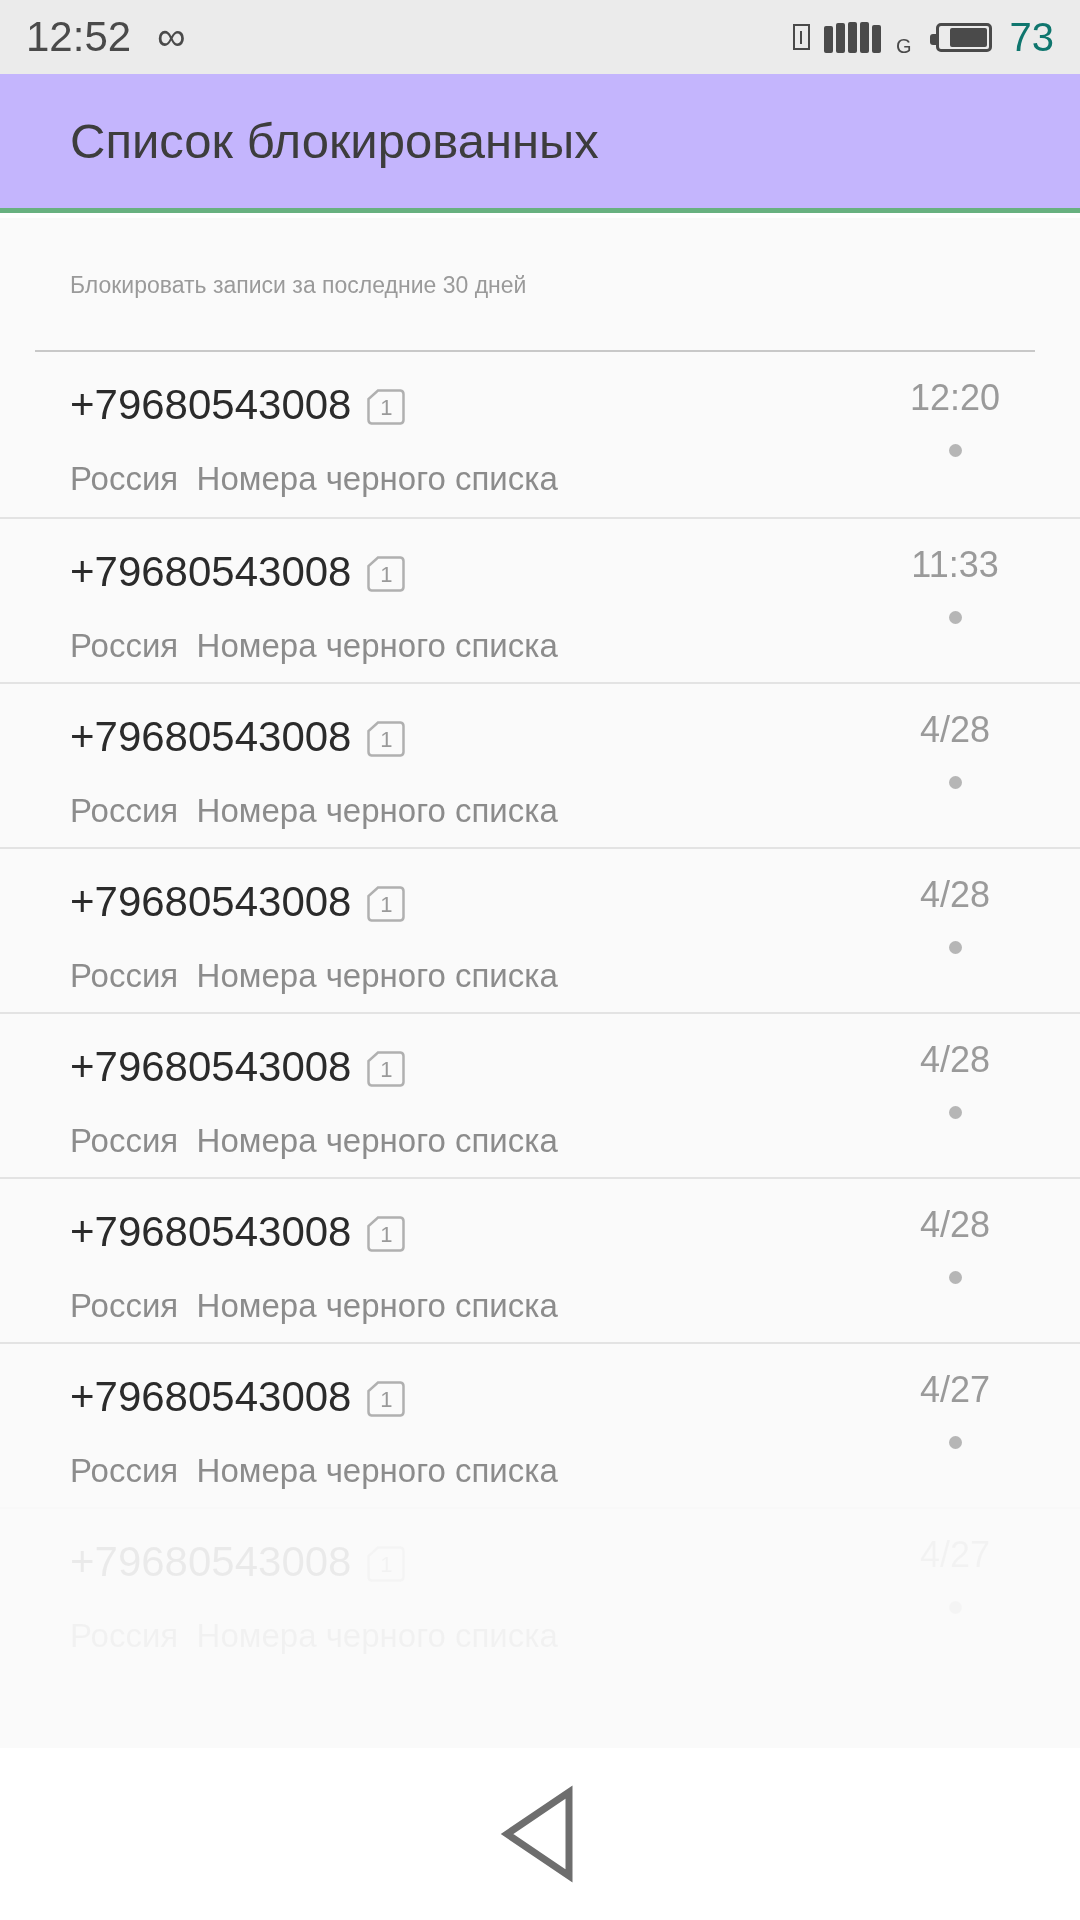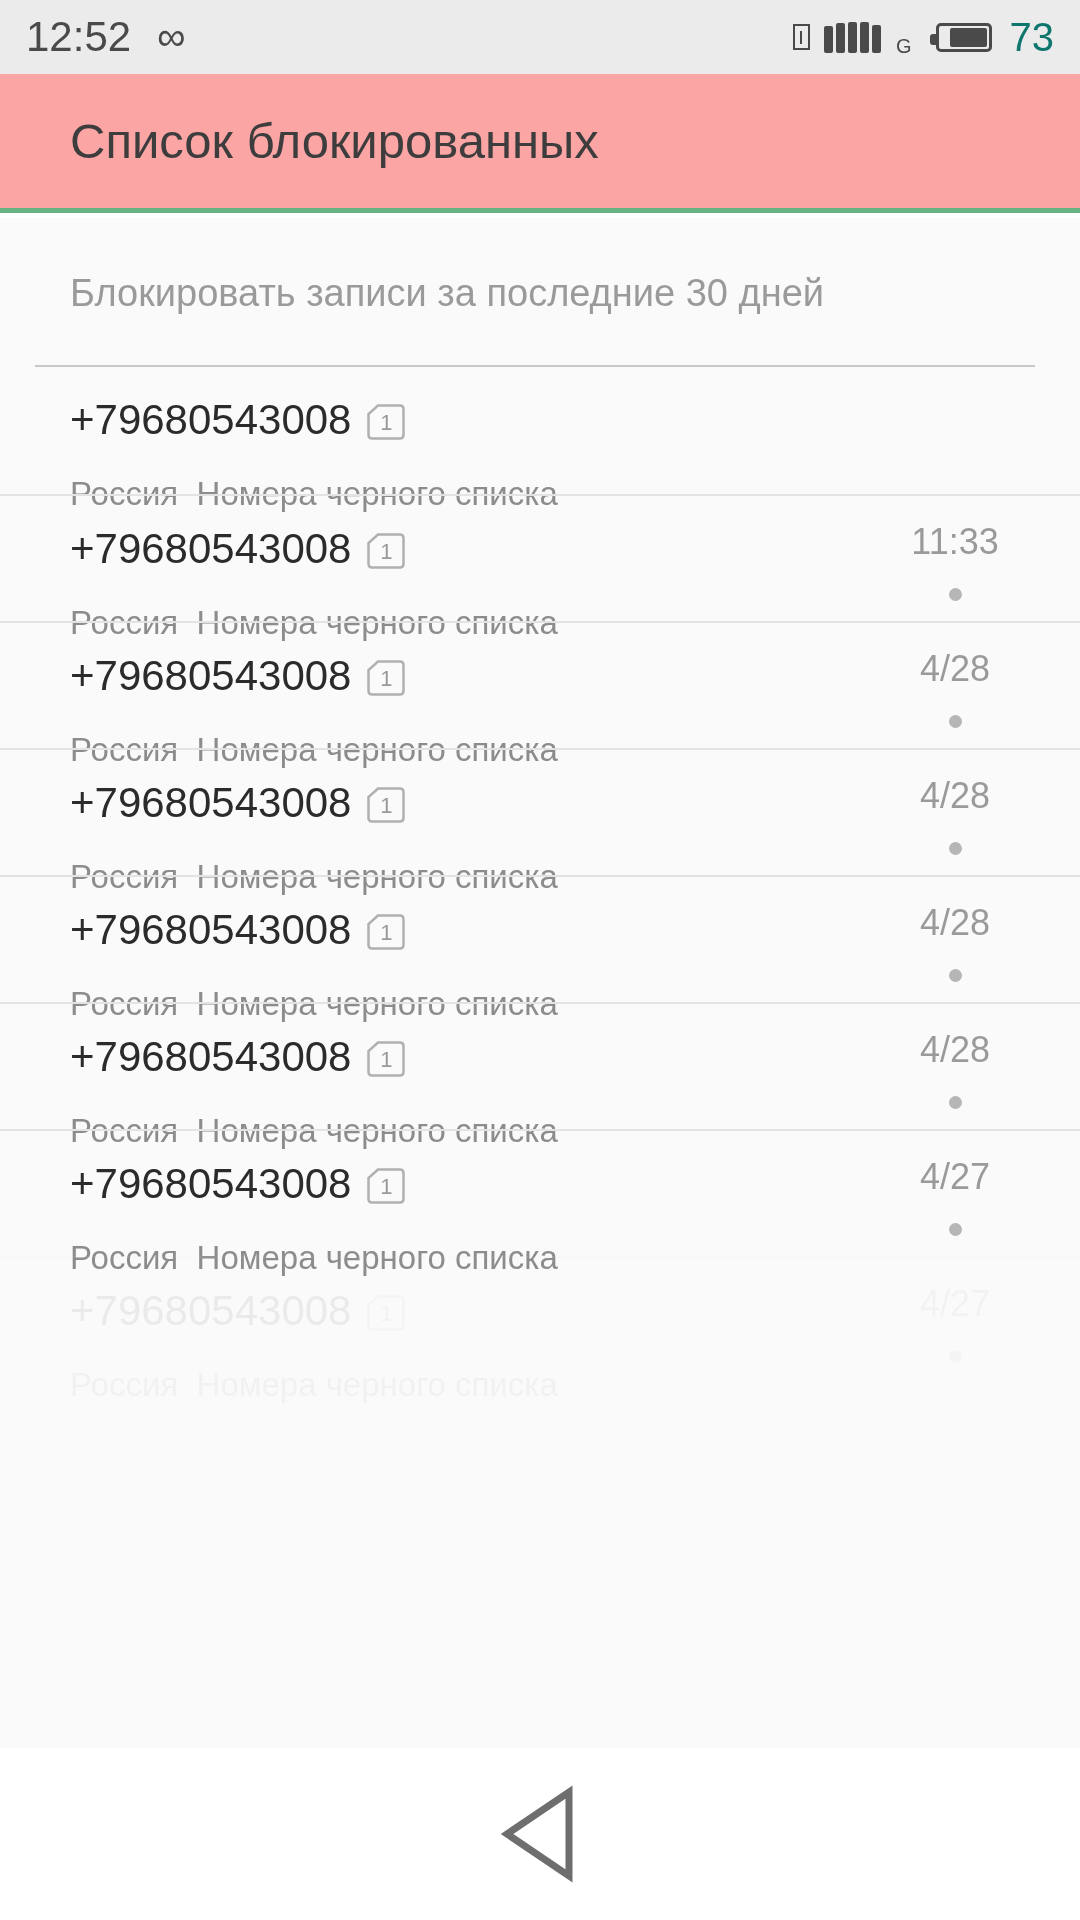--- a/index.html
+++ b/index.html
@@ -118,21 +118,21 @@
   }
   #battery-percent {
     font-size: 40px;
     color: #0f766e;
     line-height: 1;
     margin-left: 4px;
   }
 
   
   #app-header {
-    background: #fca5a5;
+    background: #c4b5fd;
     height: 139px;
     box-sizing: border-box;
     display: flex;
     align-items: center;
     padding-left: 70px;
     border-bottom: 5px solid #68b180;
     text-align: center;
   }
   #page-title {
     font-size: 49px;
@@ -145,35 +145,35 @@
   
   #content-area {
     background: #fafafa;
     position: absolute;
     top: 218px;
     left: 0;
     right: 0;
     bottom: 0;
   }
   #list-subtitle {
-    font-size: 38px;
+    font-size: 23px;
     color: #9a9a9a;
     padding: 56px 0 0 70px;
     line-height: 1;
   }
   #top-divider {
     height: 2px;
     background: #c8c8c8;
     margin: 53px 45px 0 35px;
   }
 
   
   .call-row {
     position: relative;
-    height: 127px;
+    height: 165px;
     box-sizing: border-box;
     padding: 0 45px 0 50px;
   }
   .call-row + .call-row {
     border-top: 2px solid #e3e3e3;
   }
   .row-main {
     position: absolute;
     left: 70px;
     top: 32px;
@@ -296,20 +296,24 @@
         <div class="row-main">
           <span class="row-number">+79680543008</span>
           <span class="sim-badge">
             <svg width="38" height="36" viewBox="0 0 38 36">
               <path d="M11 1.5 L33.5 1.5 A3.5 3.5 0 0 1 36.5 5 L36.5 31 A3.5 3.5 0 0 1 33.5 34.5 L4.5 34.5 A3.5 3.5 0 0 1 1.5 31 L1.5 10 Z" fill="none" stroke="#b0b0b0" stroke-width="2.5"></path>
             </svg>
             <span>1</span>
           </span>
         </div>
         <div class="row-sub">Россия  Номера черного списка</div>
+        <div class="row-meta">
+          <div class="row-time">12:20</div>
+          <div class="row-dot"></div>
+        </div>
       </div>
       <div class="call-row">
         <div class="row-main">
           <span class="row-number">+79680543008</span>
           <span class="sim-badge">
             <svg width="38" height="36" viewBox="0 0 38 36">
               <path d="M11 1.5 L33.5 1.5 A3.5 3.5 0 0 1 36.5 5 L36.5 31 A3.5 3.5 0 0 1 33.5 34.5 L4.5 34.5 A3.5 3.5 0 0 1 1.5 31 L1.5 10 Z" fill="none" stroke="#b0b0b0" stroke-width="2.5"></path>
             </svg>
             <span>1</span>
           </span>

